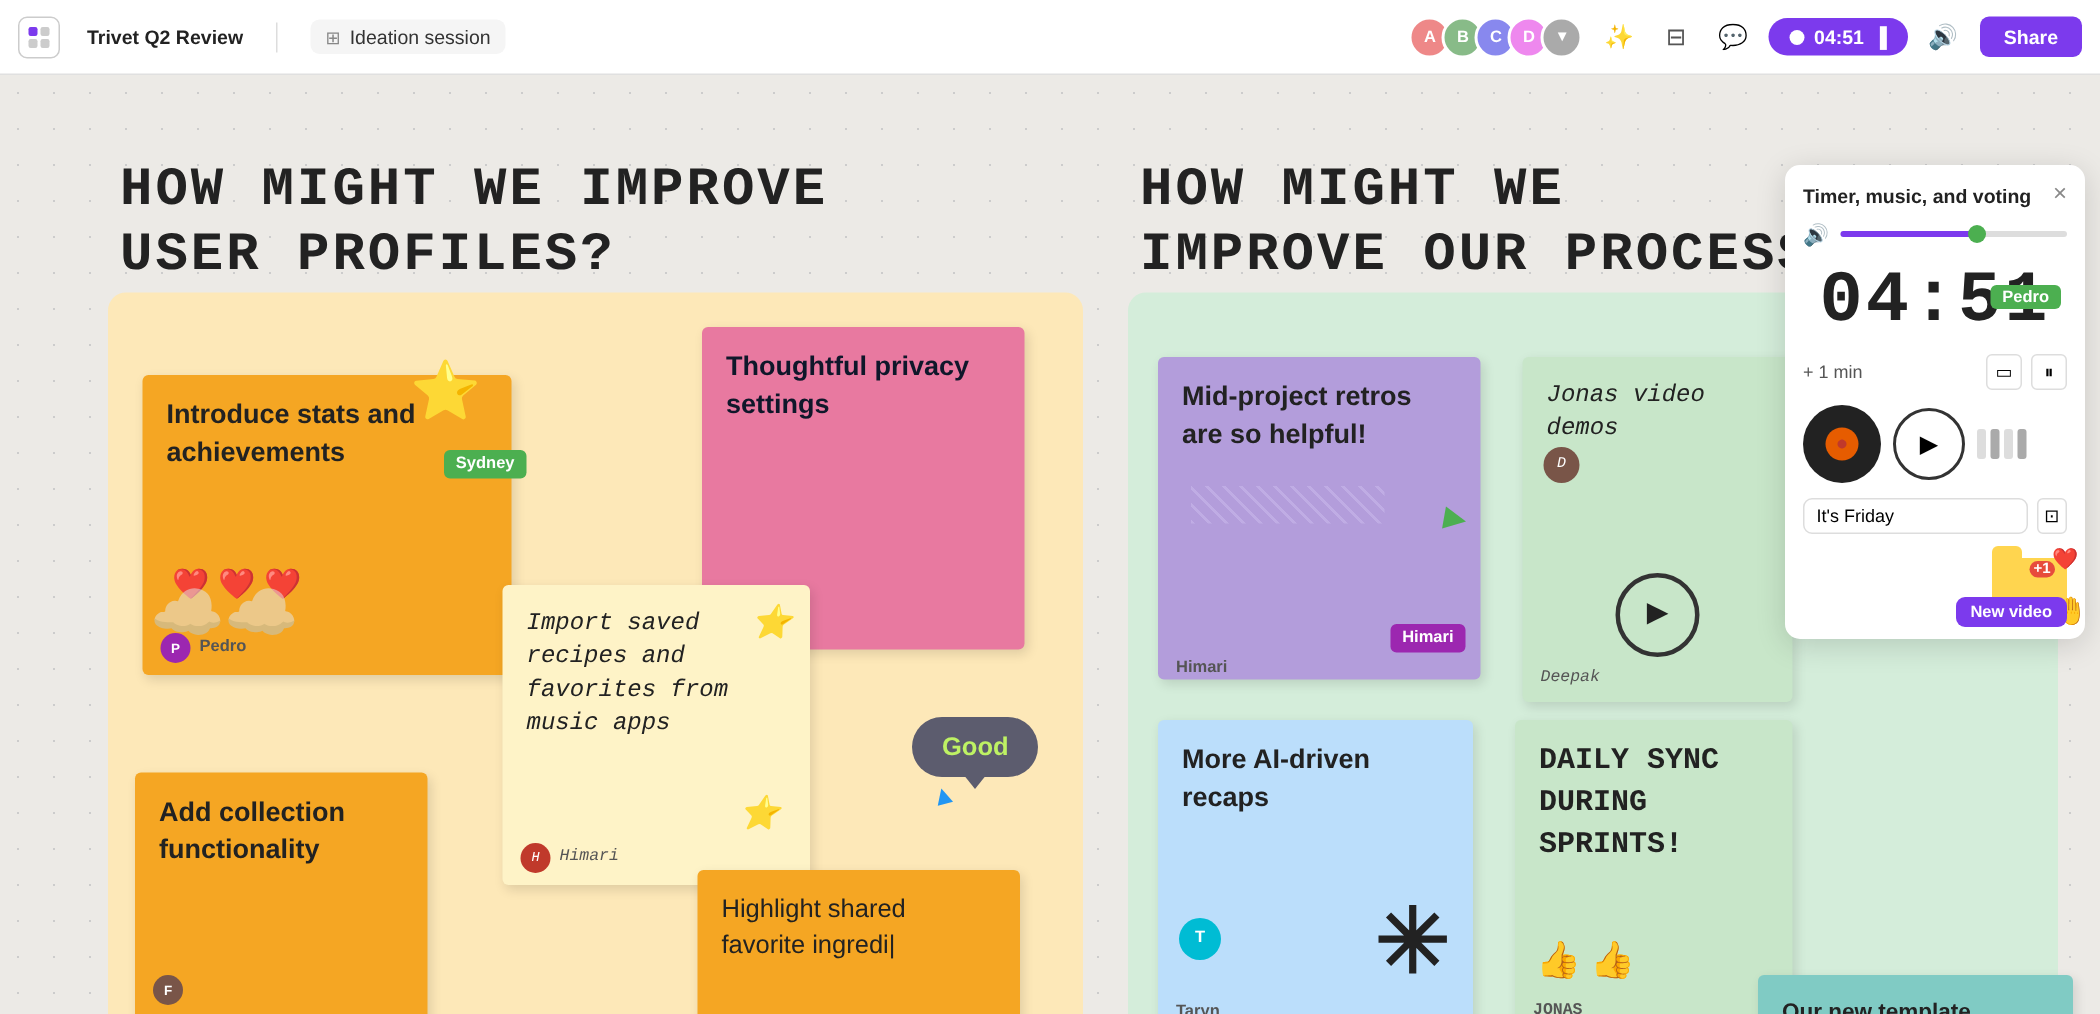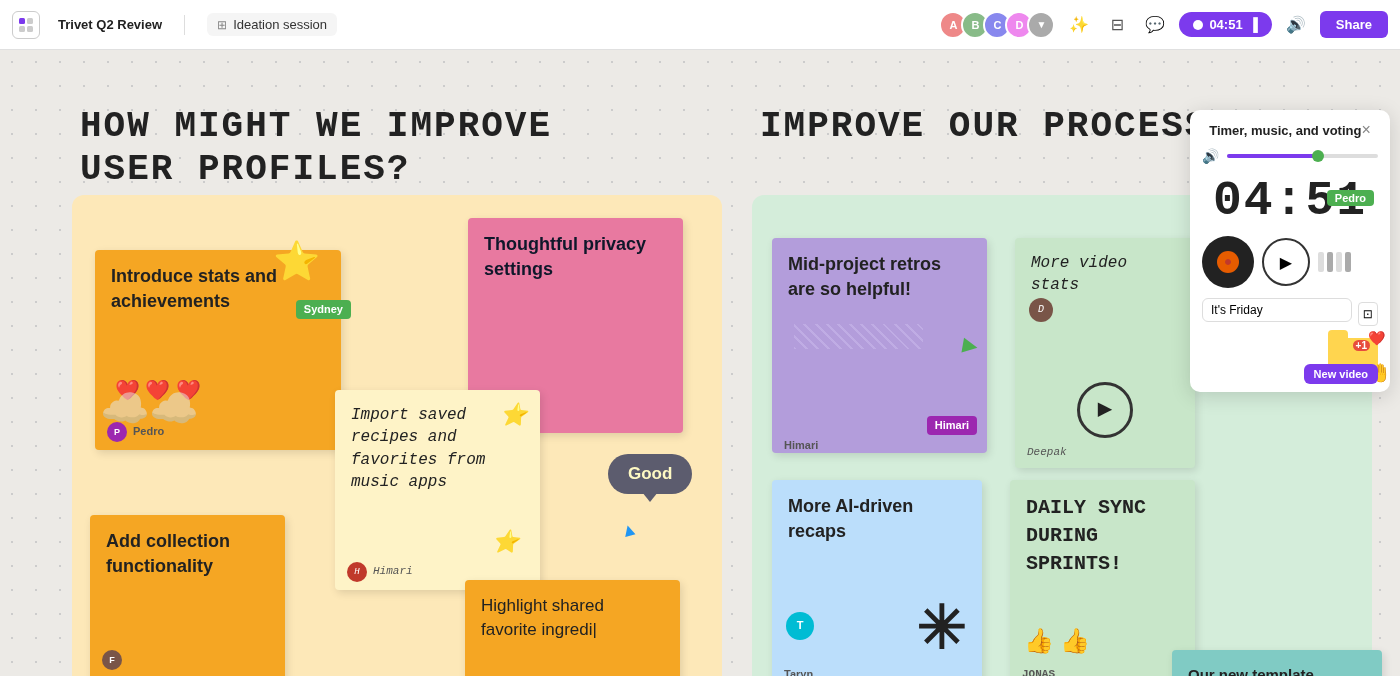--- a/index.html
+++ b/index.html
@@ -194,21 +194,21 @@
       width: 200px;
       background: #fff;
       border-radius: 10px;
       box-shadow: 0 4px 20px rgba(0,0,0,0.15);
       padding: 12px;
       z-index: 200;
     }
     .timer-panel-header {
       display: flex;
       align-items: center;
-      justify-content: center;
+      justify-content: space-between;
       margin-bottom: 10px;
     }
     .timer-panel-title {
       font-size: 13px;
       font-weight: 600;
       color: #222;
     }
     .close-btn {
       font-size: 16px;
       color: #888;
@@ -474,20 +474,21 @@
   <div class="section-bg section-bg-orange" style="left:72px; top:145px; width:650px; height:510px;"></div>
 
   <div class="section-bg section-bg-green" style="left:752px; top:145px; width:620px; height:510px;"></div>
 
   <div class="canvas-heading" style="left:80px; top:55px;">
     <div>HOW MIGHT WE IMPROVE</div>
     <div>USER PROFILES?</div>
   </div>
 
   <div class="canvas-heading" style="left:760px; top:55px;">
+    <div>HOW MIGHT WE</div>
     <div>IMPROVE OUR PROCESS?</div>
   </div>
 
   <div class="sticky sticky-orange" style="left:95px; top:200px; width:246px; height:200px; font-size:18px; font-weight:600;">
     <span>Introduce stats and achievements</span>
     
     <div style="position:absolute; top:-15px; right:20px; font-size:38px;">⭐</div>
     
     <div class="hearts" style="left:20px; top:130px;">❤️ ❤️ ❤️</div>
     
@@ -523,21 +524,21 @@
     <div class="author-row" style="bottom:30px;">
       <div class="author-avatar" style="background:#795548;">F</div>
     </div>
     <div class="author-row" style="bottom:10px; left:12px;">
       <span>Fiona</span>
     </div>
     
     
   </div>
 
-  <div style="position:absolute; left:608px; top:404px; background:#5c5c6e; color:#fef9c3; border-radius:20px; padding:10px 20px; font-size:17px; font-weight:600;">
+  <div style="position:absolute; left:608px; top:428px; background:#5c5c6e; color:#bef264; border-radius:20px; padding:10px 20px; font-size:17px; font-weight:600;">
     <span>Good</span>
     
     <div style="position:absolute; bottom:-8px; left:50%; width:0; height:0; border-left:8px solid transparent; border-right:8px solid transparent; border-top:10px solid #5c5c6e; transform:translateX(-50%);"></div>
   </div>
 
   <div style="position:absolute; left:620px; top:470px; font-size:18px; color:#2196f3; transform:rotate(-15deg);">▲</div>
 
   <div style="position:absolute; left:100px; top:335px; font-size:40px; opacity:0.5;">☁️☁️</div>
 
   <div class="sticky" style="left:772px; top:188px; width:215px; height:215px; background:#b39ddb; font-size:18px; font-weight:600; color:#222;">
@@ -547,21 +548,21 @@
     
     <div class="user-label" style="bottom:18px; right:10px; background:#9c27b0;">Himari</div>
     <div class="author-row" style="bottom:0px;">
       <span>Himari</span>
     </div>
     
     <div style="position:absolute; right:10px; top:95px; font-size:18px; color:#4caf50; transform:rotate(10deg);">▶</div>
   </div>
 
   <div class="sticky" style="left:1015px; top:188px; width:180px; height:230px; background:#c8e6c9; font-size:16px; font-style:italic; font-family:'Courier New', monospace;">
-    <span>More video stats</span>
+    <span>Jonas video demos</span>
     
     <div style="position:absolute; bottom:30px; left:50%; transform:translateX(-50%); width:56px; height:56px; border-radius:50%; border:3px solid #333; display:flex; align-items:center; justify-content:center; font-size:24px;">▶</div>
     
     <div style="position:absolute; top:60px; left:14px; width:24px; height:24px; border-radius:50%; background:#795548; display:flex; align-items:center; justify-content:center; font-size:10px; color:#fff;">D</div>
     <div class="author-row" style="bottom:8px;">
       <span>Deepak</span>
     </div>
   </div>
 
   <div class="sticky" style="left:772px; top:430px; width:210px; height:210px; background:#bbdefb; font-size:18px; font-weight:600; color:#222;">
@@ -600,39 +601,46 @@
       <div class="volume-bar">
         <div class="volume-fill"></div>
         <div class="volume-thumb"></div>
       </div>
     </div>
 
     <div style="position:absolute; right:16px; top:80px; background:#4caf50; color:#fff; font-size:11px; font-weight:700; padding:2px 8px; border-radius:4px;">Pedro</div>
 
     <div class="timer-display">04:51</div>
 
+    <div class="timer-controls">
+      <span class="add-min">+ 1 min</span>
+      <div class="timer-btns">
+        <div class="ctrl-btn">▭</div>
+        <div class="ctrl-btn">⏸</div>
+      </div>
+    </div>
 
     <div class="music-player">
       <div class="vinyl-disc">
         <div class="vinyl-label">
           <svg width="10" height="10" viewBox="0 0 10 10">
             <path d="M2 5 C2 3 4 2 5 2 C6 2 8 3 8 5 C8 7 6 8 5 8 C4 8 2 7 2 5Z" fill="#c0392b" stroke="none"></path>
           </svg>
         </div>
       </div>
       <div class="play-btn-circle">▶</div>
       <div class="music-dots">
         <div class="dot"></div>
         <div class="dot active"></div>
         <div class="dot"></div>
         <div class="dot active"></div>
       </div>
     </div>
 
-    <div style="display:flex; align-items:center; gap:6px; margin-bottom:8px;">
+    <div style="display:flex; gap:6px; margin-bottom:8px;">
       <select class="music-select">
         <option>It's Friday</option>
       </select>
       <div class="ctrl-btn">⊡</div>
     </div>
 
     <div class="new-vote-area">
       <div style="position:relative;">
         <div class="folder-yellow"></div>
 

